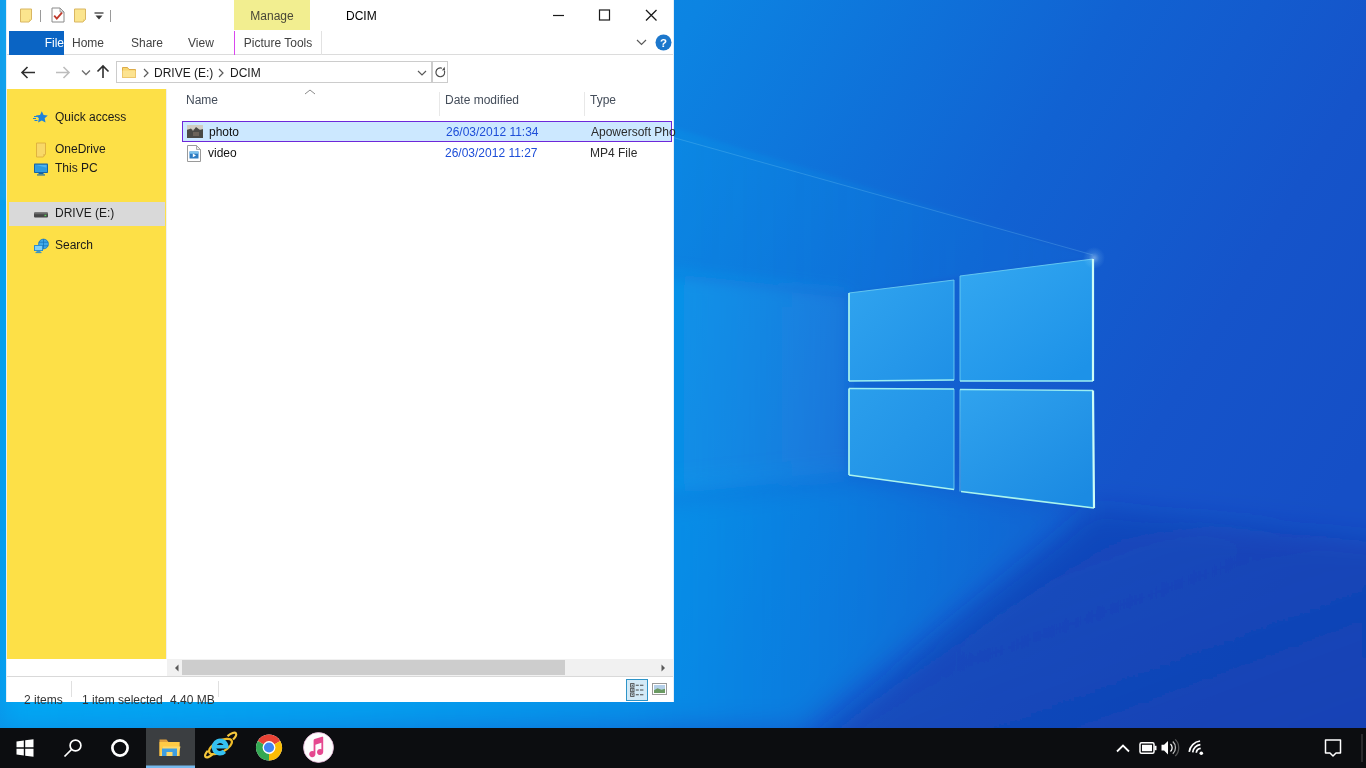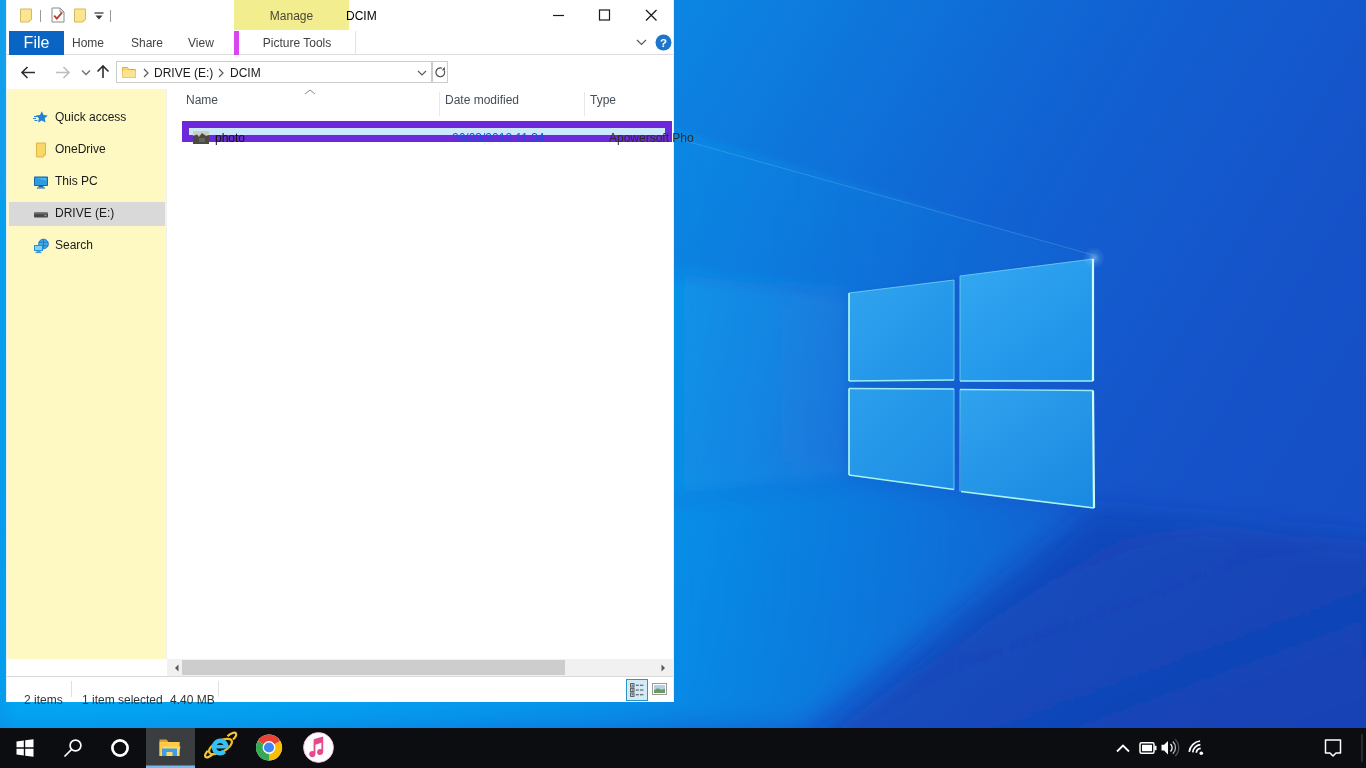--- a/index.html
+++ b/index.html
@@ -6,44 +6,44 @@
 html,body { width:1366px; height:768px; overflow:hidden; font-family:"Liberation Sans", sans-serif; }
 #screen { position:relative; width:1366px; height:768px; background:#0d6cd6; }
 #wall { position:absolute; left:0; top:0; width:1366px; height:728px; }
 #win { position:absolute; left:6px; top:0; width:668px; height:702px; background:#fff; border-left:1px solid #e3eef7; border-right:1px solid #e3eef7; }
 .abs { position:absolute; }
 .txt { font-size:12px; color:#1a1a1a; white-space:nowrap; }
 #taskbar { position:absolute; left:0; top:728px; width:1366px; height:40px; background:#0c0d10; }
 
 #titlebar { position:absolute; left:0; top:0; width:100%; height:31px; background:#fff; }
 .qat-sep { position:absolute; top:10px; width:1px; height:12px; background:#9a9a9a; }
-#managetab { position:absolute; left:227px; top:0; width:115px; height:30px; background:#f2ee90; font-size:12px; color:#494737; text-align:center; line-height:32px; }
+#managetab { position:absolute; left:227px; top:0; width:76px; height:30px; background:#f2ee90; font-size:12px; color:#494737; text-align:center; line-height:32px; }
 #wintitle { position:absolute; left:339px; top:9px; font-size:12px; color:#000; }
 
 #tabrow { position:absolute; left:0; top:31px; width:100%; height:24px; background:#fff; border-bottom:1px solid #dcdcdc; }
-#filetab { position:absolute; left:2px; top:0; width:55px; height:24px; background:#0a64c4; color:#fff; font-size:16px; text-align:center; line-height:24px; }
+#filetab { position:absolute; left:2px; top:0; width:55px; height:24px; background:#0a64c4; color:#fff; font-size:12px; text-align:right; line-height:24px; }
 .tab { position:absolute; top:0; height:24px; font-size:12px; color:#424242; text-align:left; line-height:24px; }
-#pttab { position:absolute; left:227px; top:0; width:122px; height:24px; border-left:5px solid #d946ef; border-right:1px solid #e2e2e2; font-size:12px; color:#424242; text-align:center; line-height:24px; }
+#pttab { position:absolute; left:227px; top:0; width:88px; height:24px; border-left:1px solid #d946ef; border-right:1px solid #e2e2e2; font-size:12px; color:#424242; text-align:center; line-height:24px; }
 
 #toolbar { position:absolute; left:0; top:55px; width:100%; height:34px; background:#fff; }
 #addrbox { position:absolute; left:109px; top:6px; width:316px; height:22px; border:1px solid #cccccc; background:#fff; }
 #refbox { position:absolute; left:425px; top:6px; width:16px; height:22px; border:1px solid #cccccc; background:#fff; }
 #searchbox { position:absolute; left:452px; top:6px; width:202px; height:22px; border:1px solid #cccccc; background:#fff; }
 
-#navpane { position:absolute; left:0; top:89px; width:160px; height:570px; background:#fef9c3; border-right:1px solid #f0f0f0; }
+#navpane { position:absolute; left:0; top:89px; width:160px; height:570px; background:#fde047; border-right:1px solid #f0f0f0; }
 .navitem { position:absolute; left:0; width:160px; height:24px; }
 .navitem .lbl { position:absolute; left:48px; top:4px; font-size:12px; color:#1a1a1a; }
 .navitem .ico { position:absolute; left:26px; top:4px; width:16px; height:16px; }
 #filepane { position:absolute; left:160px; top:89px; right:0; height:570px; background:#fff; }
 .colhead { position:absolute; top:4px; font-size:12px; color:#444d5a; }
 .colsep { position:absolute; top:3px; width:1px; height:24px; background:#e8e8e8; }
 .frow { position:absolute; left:15px; right:1px; height:21px; }
 .frow .fname { position:absolute; left:26px; top:3px; font-size:12px; color:#111; }
 .frow .fdate { position:absolute; left:263px; top:3px; font-size:12px; color:#1d4ed8; }
-.frow .ftype { position:absolute; left:420px; top:3px; font-size:12px; color:#2b2b2b; white-space:nowrap; }
+.frow .ftype { position:absolute; left:408px; top:3px; font-size:12px; color:#2b2b2b; white-space:nowrap; }
 .frow .fico { position:absolute; left:25px; top:2px; width:17px; height:17px; }
 
 #hscroll { position:absolute; left:160px; right:0; top:659px; height:17px; background:#f1f1f1; }
 #hthumb { position:absolute; left:15px; top:1px; width:383px; height:15px; background:#cdcdcd; }
 #statusbar { position:absolute; left:0; top:676px; width:100%; height:25px; background:#fff; border-top:1px solid #d9d9d9; }
 #statusbar .st { position:absolute; top:6px; font-size:12px; color:#343434;margin-top:10px; }
 .stsep { position:absolute; top:4px; width:1px; height:16px; background:#e0e0e0; }
 </style>
 </head>
 <body>
@@ -230,21 +230,21 @@
           </svg>
         <div class="lbl">Quick access</div>
       </div>
       <div class="navitem" style="top:49px">
         <svg class="ico" viewBox="0 0 16 16">
             <path d="M3.5 1 h9 v11 l-2.2 3 h-6.8 z" fill="#f8d868" stroke="#dcae3c" stroke-width="0.9"></path>
             <path d="M12.5 12 l-2.2 3 v-3 z" fill="#e4bc4e"></path>
           </svg>
         <div class="lbl">OneDrive</div>
       </div>
-      <div class="navitem" style="top:81px">
+      <div class="navitem" style="top:68px">
         <svg class="ico" viewBox="0 0 16 16">
             <rect x="1" y="2.5" width="14" height="9.5" rx="0.8" fill="#1565a7"></rect>
             <rect x="2.2" y="3.7" width="11.6" height="7.1" fill="#4db4f0"></rect>
             <path d="M2.2 3.7 l11.6 3 v4.1 h-11.6 z" fill="#2d9be0"></path>
             <rect x="5.5" y="12" width="5" height="1.2" fill="#1565a7"></rect>
             <rect x="4" y="13.4" width="8" height="1.1" fill="#1565a7"></rect>
           </svg>
         <div class="lbl">This PC</div>
       </div>
       <div class="abs" style="left:2px;top:113px;width:156px;height:24px;background:#d9d9d9"></div>
@@ -271,30 +271,42 @@
 
     <div id="filepane">
       <svg class="abs" style="left:136px;top:0" width="14" height="6" viewBox="0 0 14 6">
           <path d="M2 5 L7 1 L12 5" stroke="#8a8a8a" stroke-width="1" fill="none"></path>
         </svg>
       <div class="colhead" style="left:19px">Name</div>
       <div class="colhead" style="left:278px">Date modified</div>
       <div class="colhead" style="left:423px">Type</div>
       <div class="colsep" style="left:272px"></div>
       <div class="colsep" style="left:417px"></div>
-      <div class="frow" style="top:32px;background:#cce8ff;border:7px solid #6d28d9">
+      <div class="frow" style="top:32px;background:#cce8ff;border:1px solid #6d28d9">
         <svg class="fico" style="left:4px;top:3px;width:16px;height:13px" viewBox="0 0 16 13">
             <rect width="16" height="13" fill="#b9b6ad"></rect>
             <rect y="0" width="16" height="4" fill="#cfccc2"></rect>
             <path d="M0 13 V5 l4 -1.5 2 2.5 3 -4 4 3 3 -1 V13 z" fill="#4a4a45"></path>
             <rect x="6" y="7" width="6" height="4" fill="#6b6359"></rect>
           </svg>
         <div class="fname">photo</div>
         <div class="fdate">26/03/2012 11:34</div>
         <div class="ftype">Apowersoft Pho</div>
+      </div>
+      <div class="frow" style="top:54px">
+        <svg class="fico" style="left:5px;top:2px;width:14px;height:17px" viewBox="0 0 14 17">
+            <path d="M0.5 0.5 h9 l4 4 v12 h-13 z" fill="#fff" stroke="#9a9a9a" stroke-width="1"></path>
+            <path d="M9.5 0.5 l4 4 h-4 z" fill="#ededed" stroke="#9a9a9a" stroke-width="0.8"></path>
+            <rect x="2.5" y="6.5" width="9" height="7" fill="#2e7cc2"></rect>
+            <rect x="2.5" y="6.5" width="9" height="2.2" fill="#7fc4ef"></rect>
+            <path d="M5.8 8.5 l3.2 1.9 l-3.2 1.9 z" fill="#fff"></path>
+          </svg>
+        <div class="fname">video</div>
+        <div class="fdate">26/03/2012 11:27</div>
+        <div class="ftype">MP4 File</div>
       </div>
     </div>
 
     <div id="hscroll">
       <svg class="abs" style="left:6px;top:5px" width="8" height="8" viewBox="0 0 8 8">
           <path d="M5.5 0.5 L2 4 L5.5 7.5 Z" fill="#5a5a5a"></path>
         </svg>
       <div id="hthumb"></div>
       <svg class="abs" style="right:6px;top:5px" width="8" height="8" viewBox="0 0 8 8">
           <path d="M2.5 0.5 L6 4 L2.5 7.5 Z" fill="#5a5a5a"></path>

